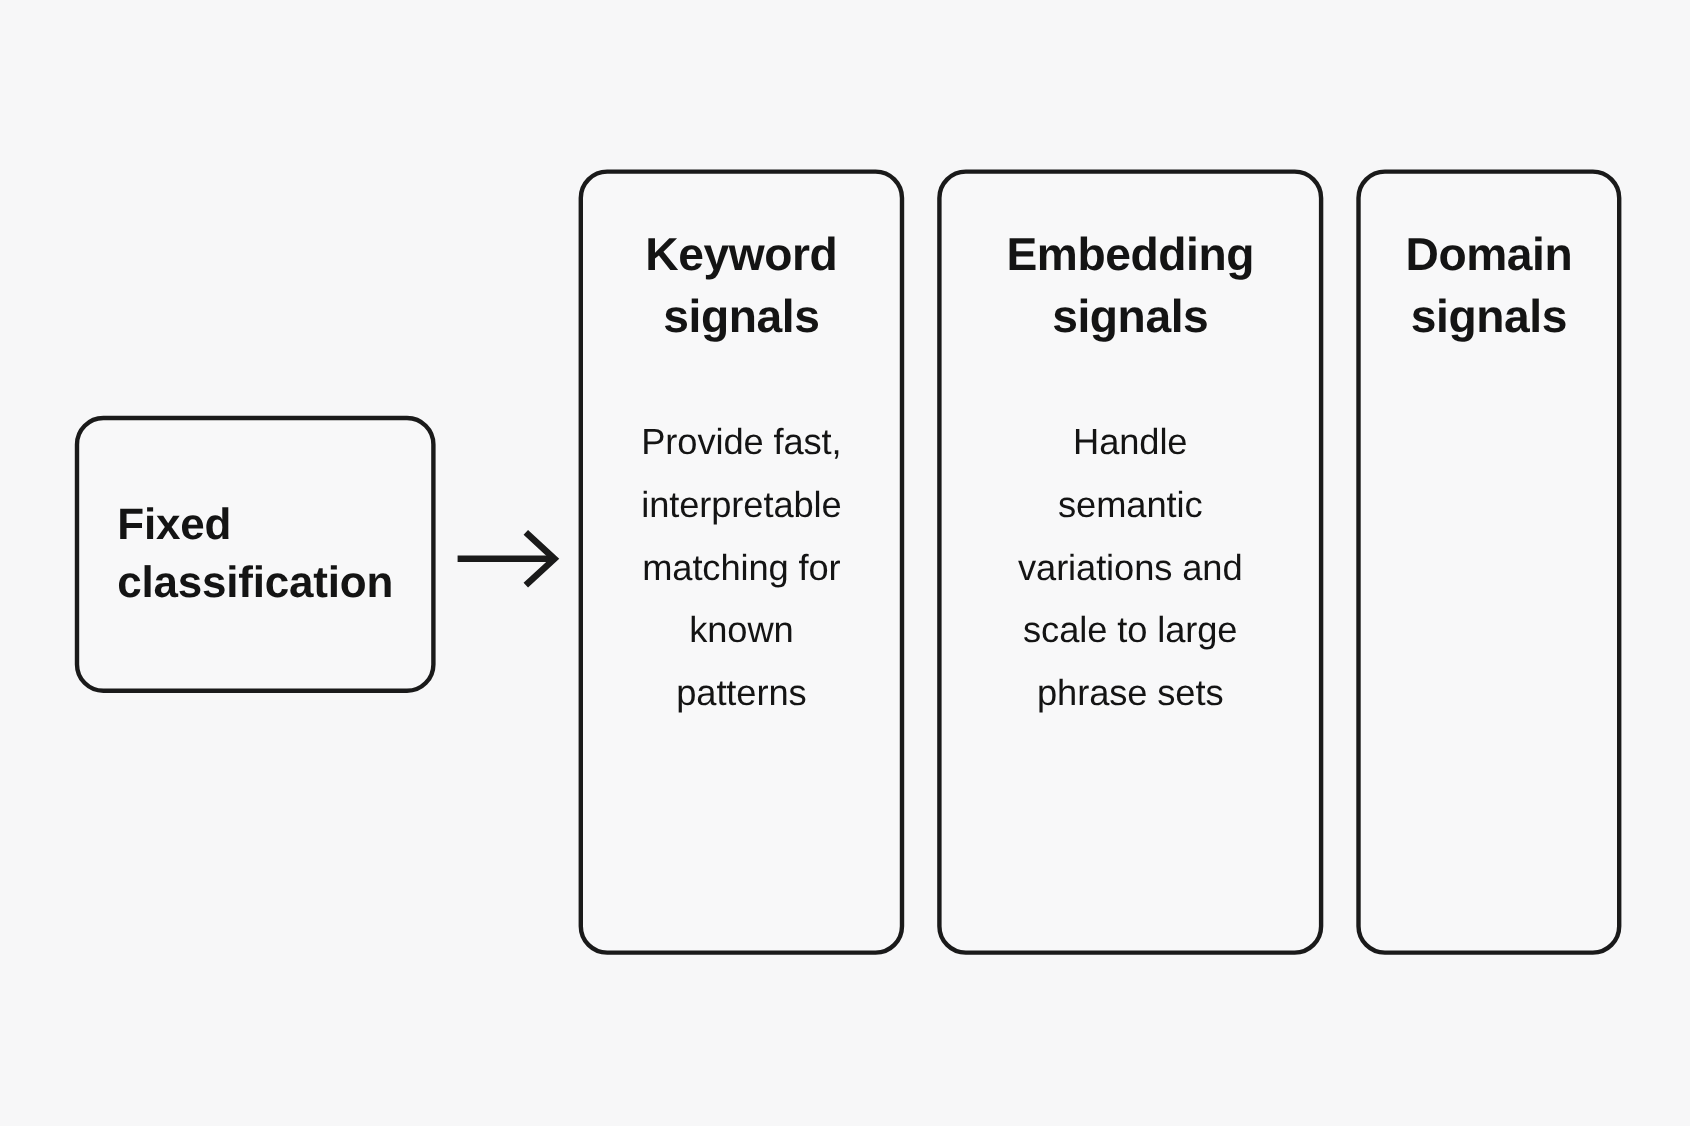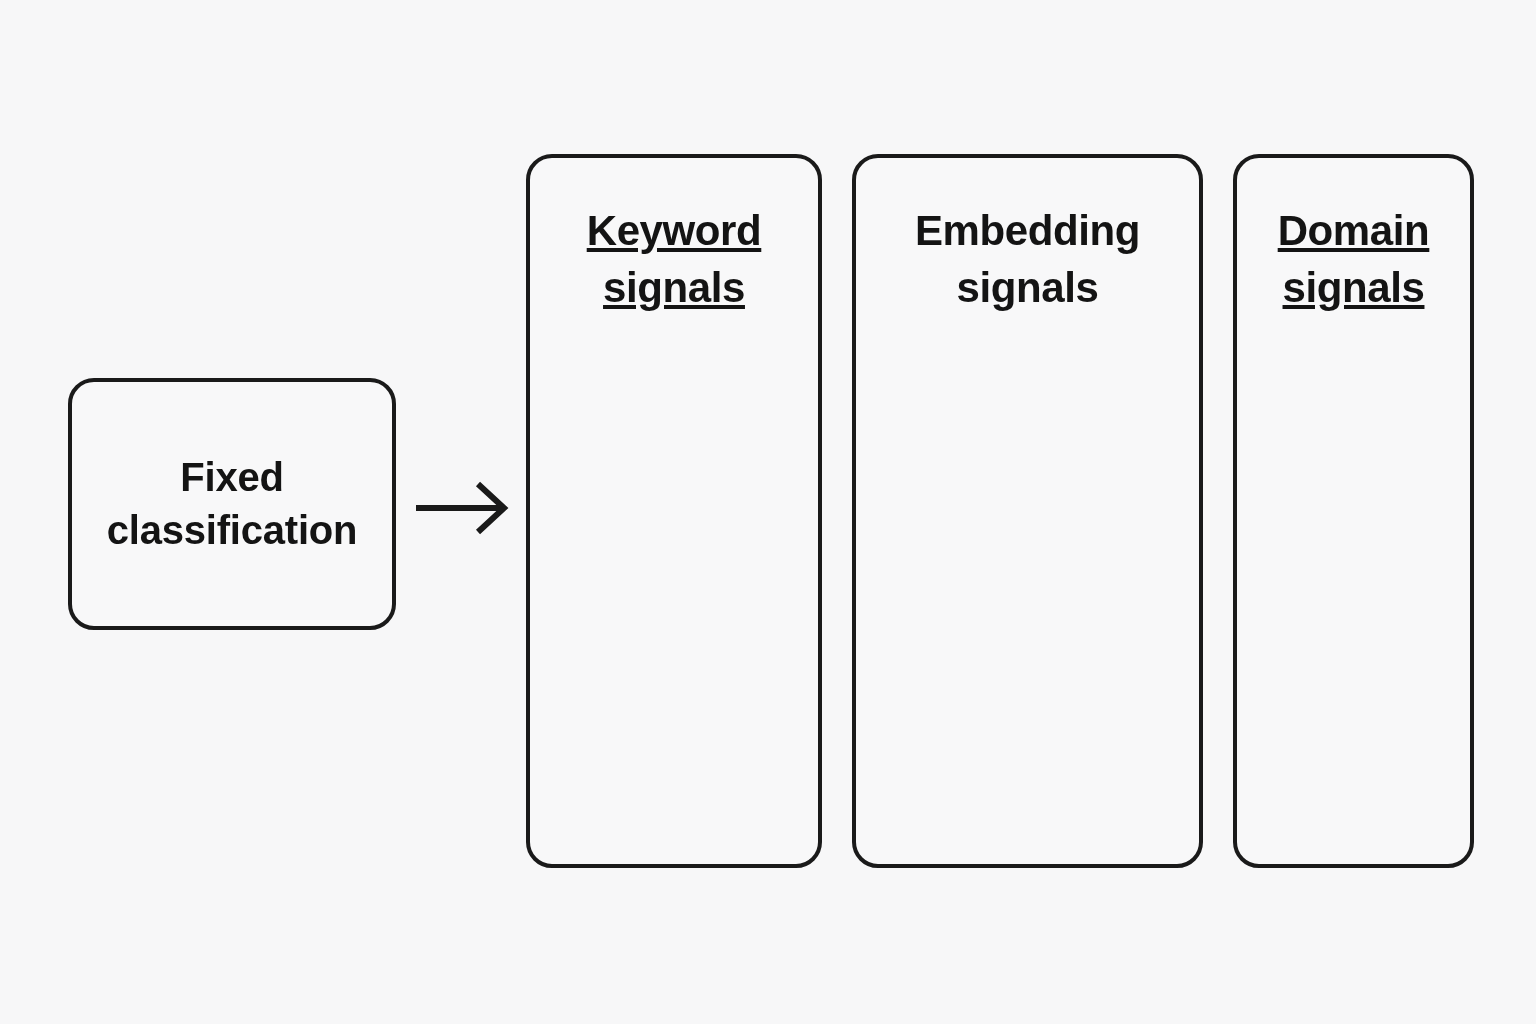--- a/index.html
+++ b/index.html
@@ -32,21 +32,20 @@
     border-radius: 26px;
     background: #f8f8f9;
     display: flex;
     align-items: center;
     justify-content: center;
   }
   .node-source-label {
     font-size: 40px;
     font-weight: bold;
     line-height: 53px;
-    text-align: center;
     letter-spacing: -0.2px;
     white-space: pre-line;
   }
 
   
   .connector {
     position: absolute;
     left: 408px;
     top: 478px;
     width: 106px;
@@ -64,23 +63,23 @@
     gap: 30px;
   }
   .card {
     box-sizing: border-box;
     border: 4px solid #1a1a1a;
     border-radius: 26px;
     background: #f8f8f9;
     padding: 44px 16px 0 16px;
     text-align: center;
   }
-  .card-1 { width: 296px; text-decoration: underline; }
+  .card-1 { width: 296px; }
   .card-2 { width: 351px; }
-  .card-3 { width: 241px; text-decoration: underline; }
+  .card-3 { width: 241px; }
 
   .card-title {
     font-size: 42px;
     font-weight: bold;
     line-height: 57px;
     letter-spacing: -0.4px;
     white-space: pre-line;
     margin: 0;
   }
   .card-body {
@@ -108,25 +107,35 @@
       <line x1="8" y1="30" x2="92" y2="30" stroke="#1a1a1a" stroke-width="6" stroke-linecap="butt"></line>
       <polyline points="70,6 96,30 70,54" fill="none" stroke="#1a1a1a" stroke-width="6" stroke-linecap="butt" stroke-linejoin="miter"></polyline>
     </svg>
   </div>
 
   <div class="cards">
 
     <div class="card card-1">
       <div class="card-title">Keyword
 signals</div>
+      <div class="card-body">Provide fast,
+interpretable
+matching for
+known
+patterns</div>
     </div>
 
     <div class="card card-2">
       <div class="card-title">Embedding
 signals</div>
+      <div class="card-body">Handle
+semantic
+variations and
+scale to large
+phrase sets</div>
     </div>
 
     <div class="card card-3">
       <div class="card-title">Domain
 signals</div>
     </div>
 
   </div>
 </div>
 

